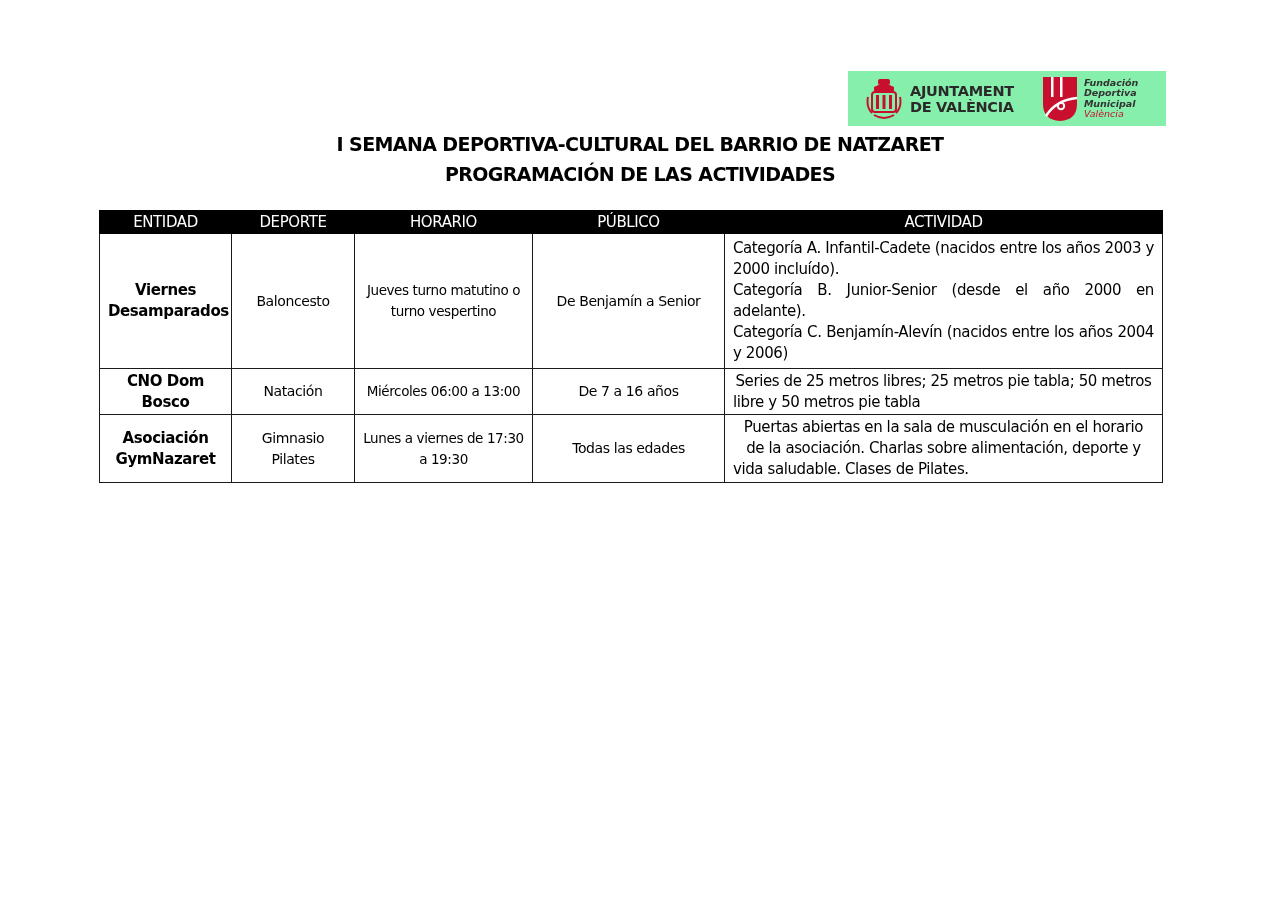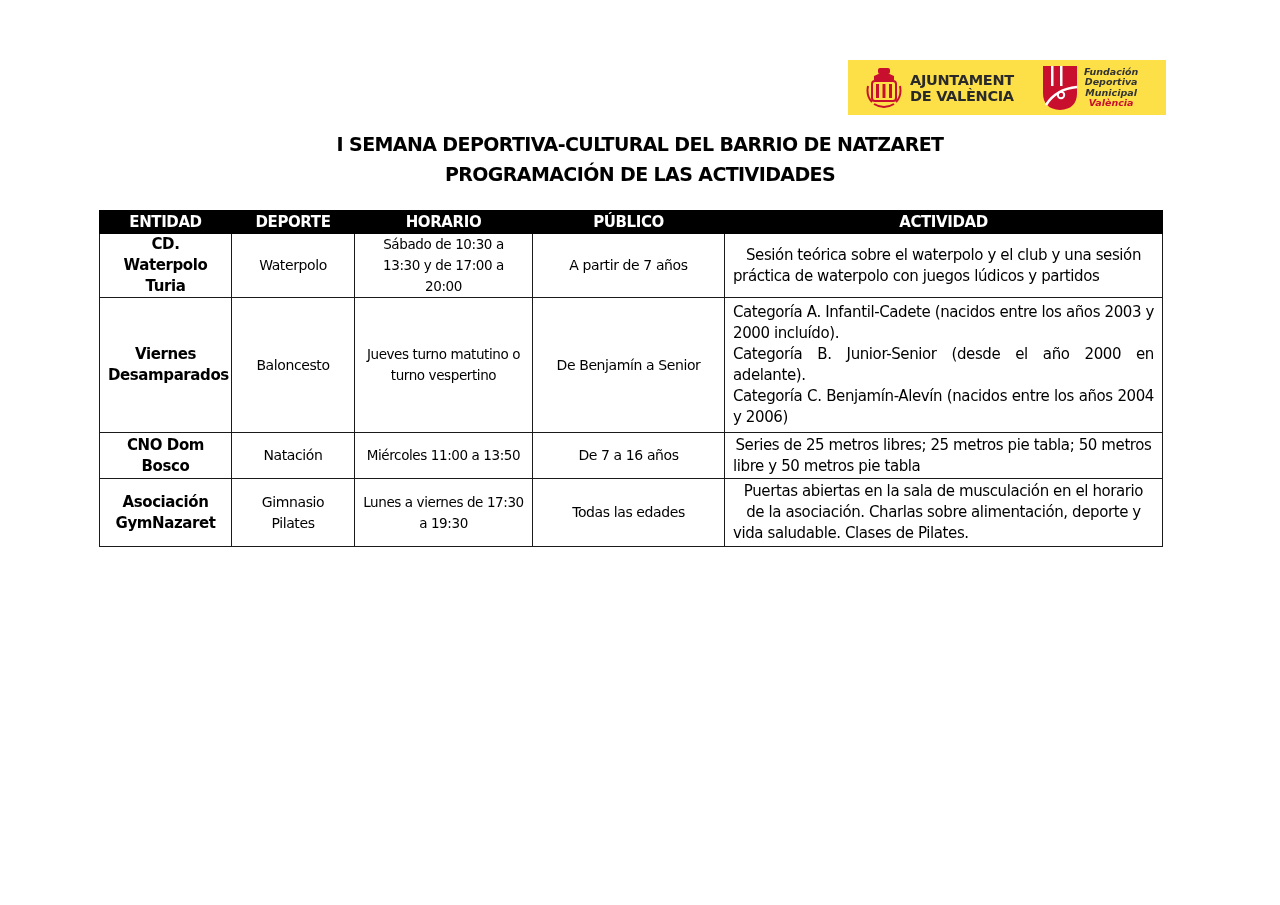--- a/index.html
+++ b/index.html
@@ -1,28 +1,28 @@
 <!DOCTYPE html>
 <html><head>
 <meta charset="utf-8">
 <style>
   html, body { margin:0; padding:0; background:#ffffff; }
   body { width:1280px; height:905px; position:relative; overflow:hidden; font-family:"Liberation Sans", sans-serif; color:#000; }
-  .logos { position:absolute; left:848px; top:60px; width:318px; height:55px; background:#fde047; display:flex; align-items:center;text-align:center; }
+  .logos { position:absolute; left:848px; top:71px; width:318px; height:55px; background:#86efac; display:flex; align-items:center; }
   .ajv { display:flex; align-items:center; margin-left:18px; }
   .crest { width:36px; height:44px; position:relative; }
   .ajv-text { margin-left:8px; font-family:"DejaVu Sans", sans-serif; font-weight:bold; font-size:14.5px; line-height:16px; color:#2a2a2a; letter-spacing:-0.3px; }
   .fdm { display:flex; align-items:center; margin-left:28px; }
   .fdm-mark { width:36px; height:46px; }
   .fdm-text { margin-left:6px; font-family:"DejaVu Sans", sans-serif; font-weight:bold; font-style:italic; font-size:9.5px; line-height:10.5px; color:#333; }
-  .fdm-text .red { color:#c8102e; font-weight:bold; }
+  .fdm-text .red { color:#c8102e; font-weight:normal; }
   .title { position:absolute; left:0; width:1280px; text-align:center; font-family:"DejaVu Sans", sans-serif; font-weight:bold; font-size:19px; letter-spacing:-0.6px; }
   .t1 { top:133px; } .t2 { top:163px; }
   table.prog { position:absolute; left:99px; top:210px; width:1063px; border-collapse:collapse; table-layout:fixed; font-family:"DejaVu Sans", sans-serif; font-size:14px; letter-spacing:-0.4px; }
-  table.prog th { background:#000; color:#fff; font-weight:bold; height:22px; padding:0; font-size:15px; border:1.5px solid #000; }
+  table.prog th { background:#000; color:#fff; font-weight:normal; height:22px; padding:0; font-size:15px; border:1.5px solid #000; }
   table.prog td { border:1.5px solid #1a1a1a; padding:0 8px; vertical-align:middle; text-align:center; line-height:21px; }
   td.ent { font-weight:bold; font-size:15px; }
   td.hor { font-size:13.5px; line-height:20px; }
   td.act { text-align:justify; vertical-align:top; padding-top:1px; font-size:15px; line-height:22px; }
   td.act.last { text-align-last:left; }
   .blk { display:block; text-align:justify; text-align-last:left; }
   b.cat { font-weight:normal; }
 </style>
 </head>
 <body>
@@ -75,42 +75,35 @@
   <thead>
     <tr>
       <th>ENTIDAD</th>
       <th>DEPORTE</th>
       <th>HORARIO</th>
       <th>PÚBLICO</th>
       <th>ACTIVIDAD</th>
     </tr>
   </thead>
   <tbody>
-    <tr style="height:63px">
-      <td class="ent">CD. Waterpolo Turia</td>
-      <td>Waterpolo</td>
-      <td class="hor">Sábado de 10:30 a 13:30 y de 17:00 a 20:00</td>
-      <td>A partir de 7 años</td>
-      <td class="act last">Sesión teórica sobre el waterpolo y el club y una sesión práctica de waterpolo con juegos lúdicos y partidos</td>
-    </tr>
     <tr style="height:135px">
       <td class="ent">Viernes Desamparados</td>
       <td>Baloncesto</td>
       <td class="hor">Jueves turno matutino o turno vespertino</td>
       <td>De Benjamín a Senior</td>
       <td class="act">
         <span class="blk"><b class="cat">Categoría A</b><span>. Infantil-Cadete (nacidos entre los años 2003 y 2000 incluído).</span></span>
         <span class="blk"><b class="cat">Categoría B</b><span>. Junior-Senior (desde el año 2000 en adelante).</span></span>
         <span class="blk"><b class="cat">Categoría C</b><span>. Benjamín-Alevín (nacidos entre los años 2004 y 2006)</span></span>
       </td>
     </tr>
     <tr style="height:46px">
       <td class="ent">CNO Dom Bosco</td>
       <td>Natación</td>
-      <td class="hor">Miércoles 11:00 a 13:50</td>
+      <td class="hor">Miércoles 06:00 a 13:00</td>
       <td>De 7 a 16 años</td>
       <td class="act last">Series de 25 metros libres; 25 metros pie tabla; 50 metros libre y 50 metros pie tabla</td>
     </tr>
     <tr style="height:68px">
       <td class="ent">Asociación GymNazaret</td>
       <td>Gimnasio Pilates</td>
       <td class="hor">Lunes a viernes de 17:30 a 19:30</td>
       <td>Todas las edades</td>
       <td class="act last">Puertas abiertas en la sala de musculación en el horario de la asociación. Charlas sobre alimentación, deporte y vida saludable. Clases de Pilates.</td>
     </tr>

